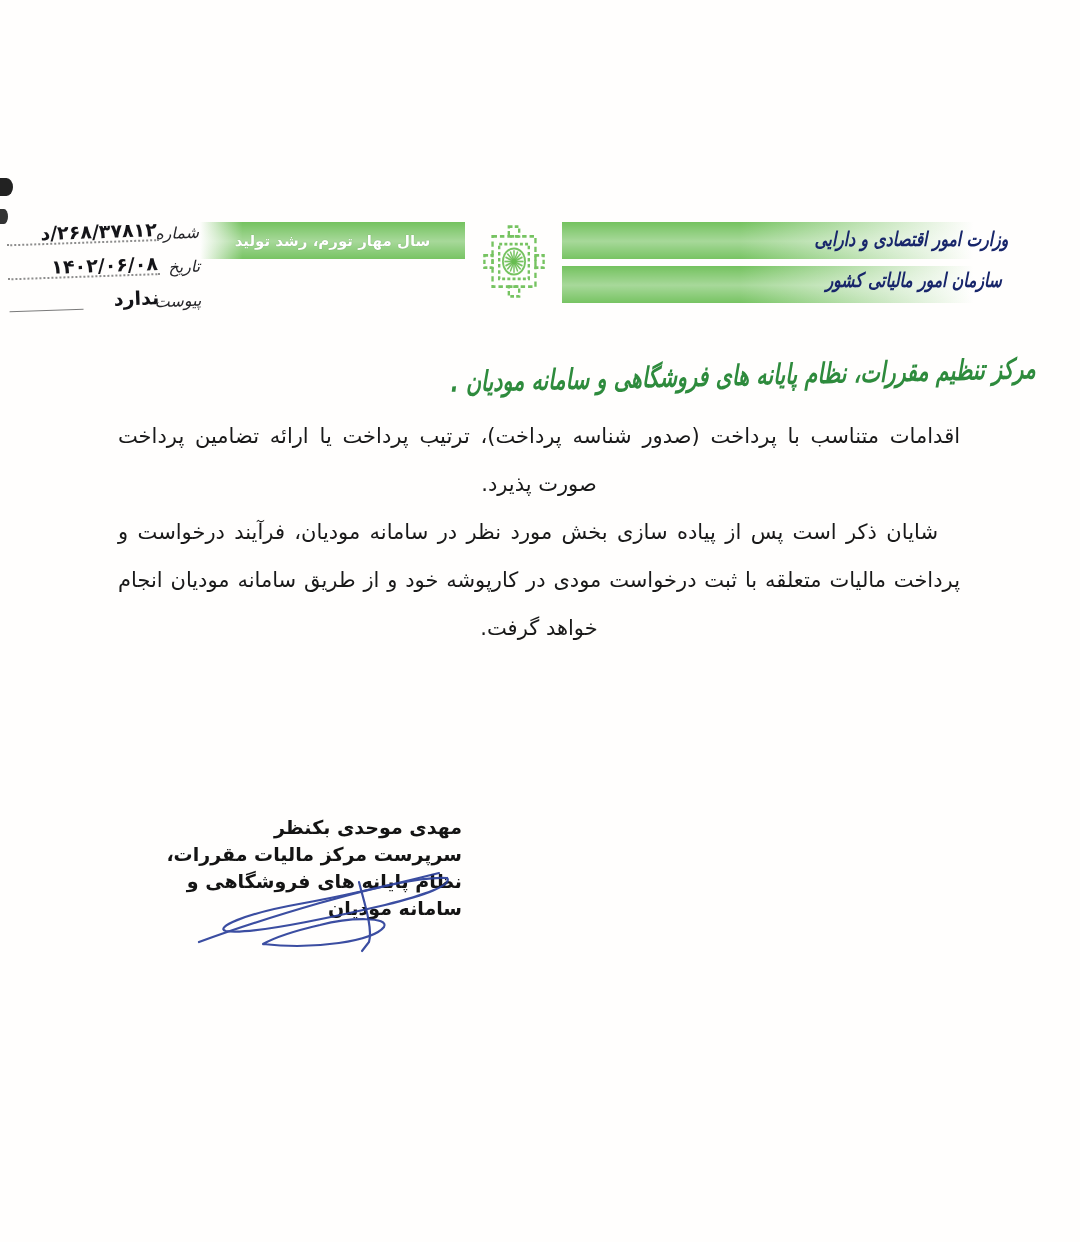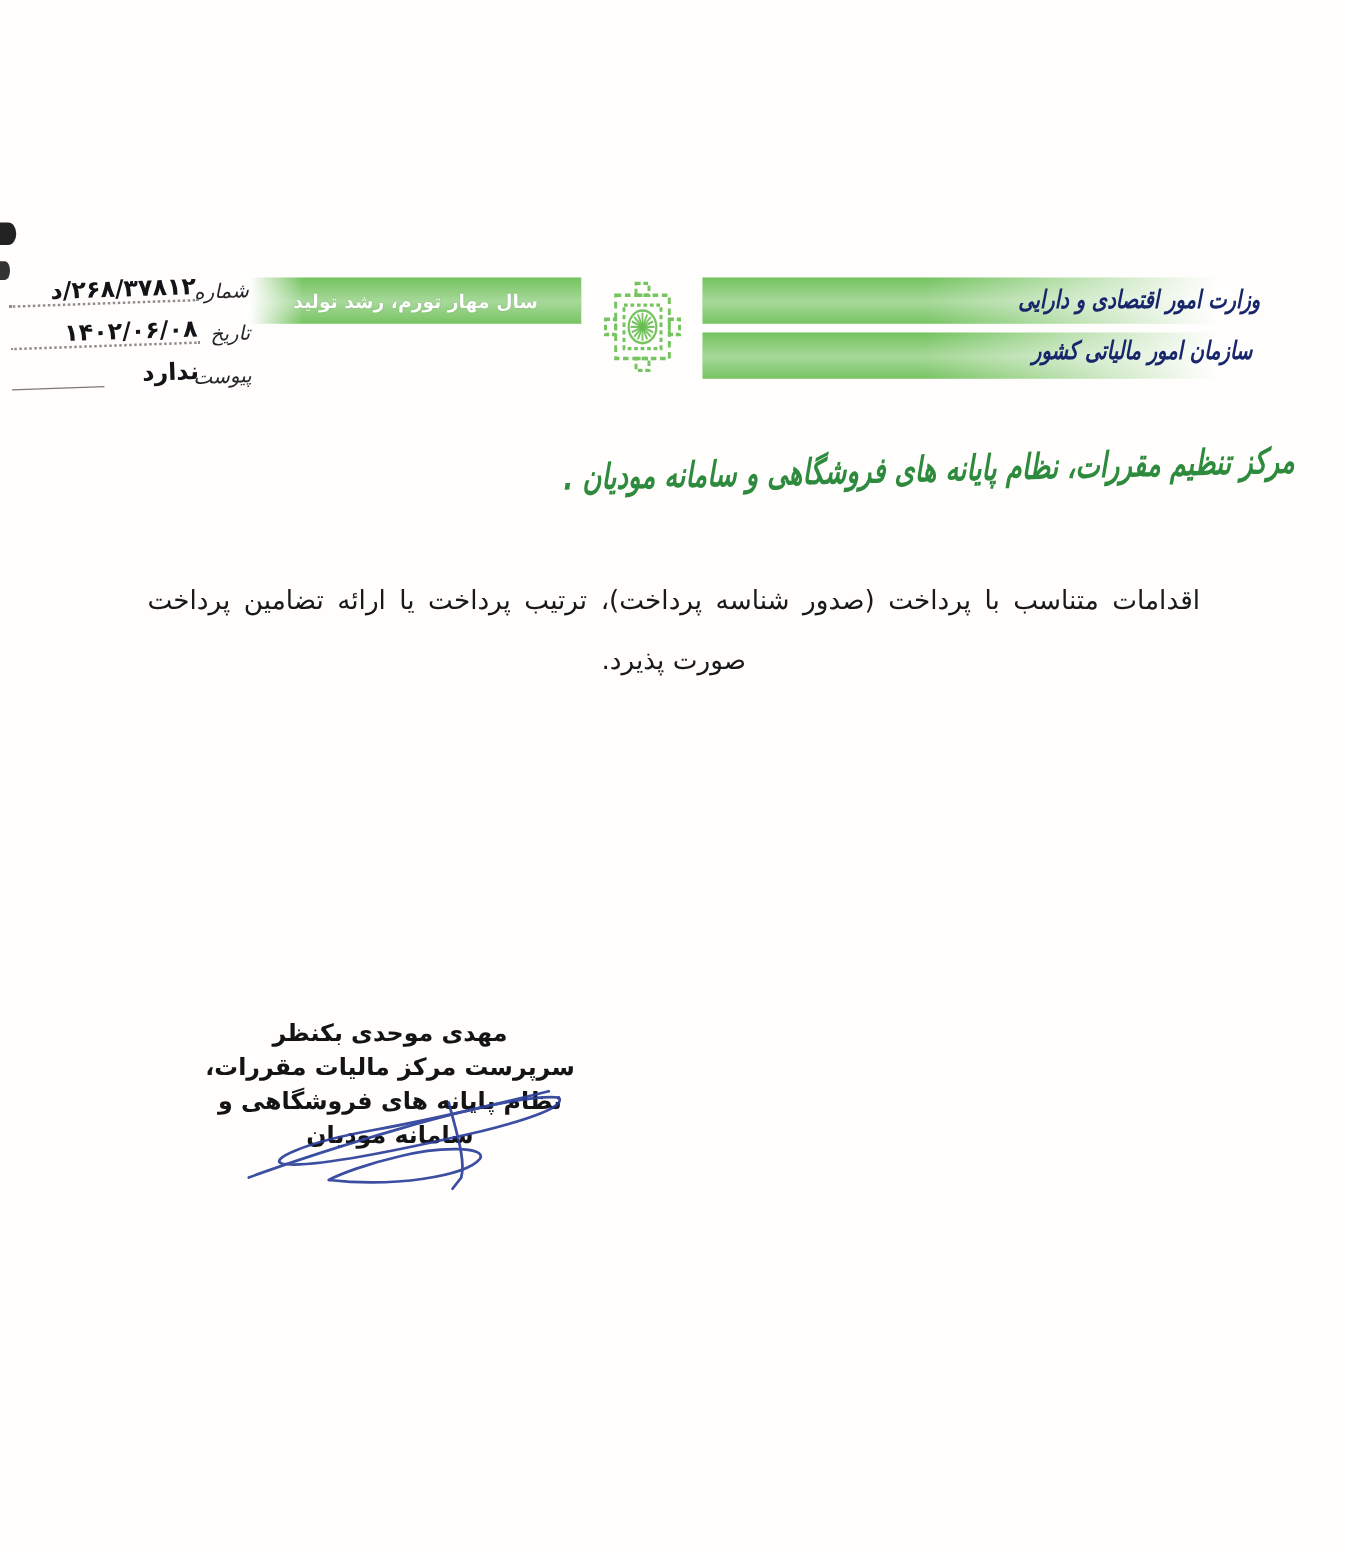--- a/index.html
+++ b/index.html
@@ -46,27 +46,27 @@
     color:var(--navy,#18266b);transform-origin:right center;}
   .ministry{position:absolute;right:72px;top:227px;font-size:20px;transform:scaleX(.78);}
   .organization{position:absolute;right:78px;top:268px;font-size:20px;transform:scaleX(.78);}
 
   
   .dept-title{position:absolute;right:44px;top:352px;font-size:28px;font-weight:bold;font-style:italic;
     direction:rtl;white-space:nowrap;color:var(--title-green,#2e8b3d);
     transform:scaleX(.74) rotate(-1deg);transform-origin:right center;}
 
   
-  .body-text{position:absolute;left:118px;top:456px;width:842px;direction:rtl;
+  .body-text{position:absolute;left:118px;top:412px;width:842px;direction:rtl;
     font-size:21px;line-height:48px;color:#191919;}
   .body-text p{margin:0;text-align:justify;text-align-last:center;}
   .body-text p.indent{text-indent:22px;}
 
   
-  .sig-block{position:absolute;left:162px;top:814px;width:300px;direction:rtl;text-align:center;
+  .sig-block{position:absolute;left:162px;top:814px;width:300px;direction:rtl;
     font-weight:bold;color:#141414;font-size:19px;line-height:27px;}
   .sig-svg{position:absolute;left:193px;top:850px;}
 </style>
 </head>
 <body>
 
 <div class="page">
 
   <div class="blob blob1"></div>
   <div class="blob blob2"></div>
@@ -126,20 +126,21 @@
     <span class="band-right-fill"></span>
     <span class="band-sheen"></span>
   </div>
   <div class="callig ministry">وزارت امور اقتصادی و دارایی</div>
   <div class="callig organization">سازمان امور مالیاتی کشور</div>
 
   <div class="dept-title">مرکز تنظیم مقررات، نظام پایانه های فروشگاهی و سامانه مودیان .</div>
 
   <div class="body-text">
     <p>اقدامات متناسب با پرداخت (صدور شناسه پرداخت)، ترتیب پرداخت یا ارائه تضامین پرداخت صورت پذیرد.</p>
+    <p class="indent">شایان ذکر است پس از پیاده سازی بخش مورد نظر در سامانه مودیان، فرآیند درخواست و پرداخت مالیات متعلقه با ثبت درخواست مودی در کارپوشه خود و از طریق سامانه مودیان انجام خواهد گرفت.</p>
   </div>
 
   <div class="sig-block">
     <div>مهدی موحدی بکنظر</div>
     <div>سرپرست مرکز مالیات مقررات،</div>
     <div>نظام پایانه های فروشگاهی و سامانه مودیان</div>
   </div>
 
   <svg class="sig-svg" width="265" height="105" viewBox="0 0 265 105">
     <g fill="none" style="stroke:var(--ink,#2b3f9a)" stroke-width="2.2" stroke-linecap="round" opacity="0.92">

